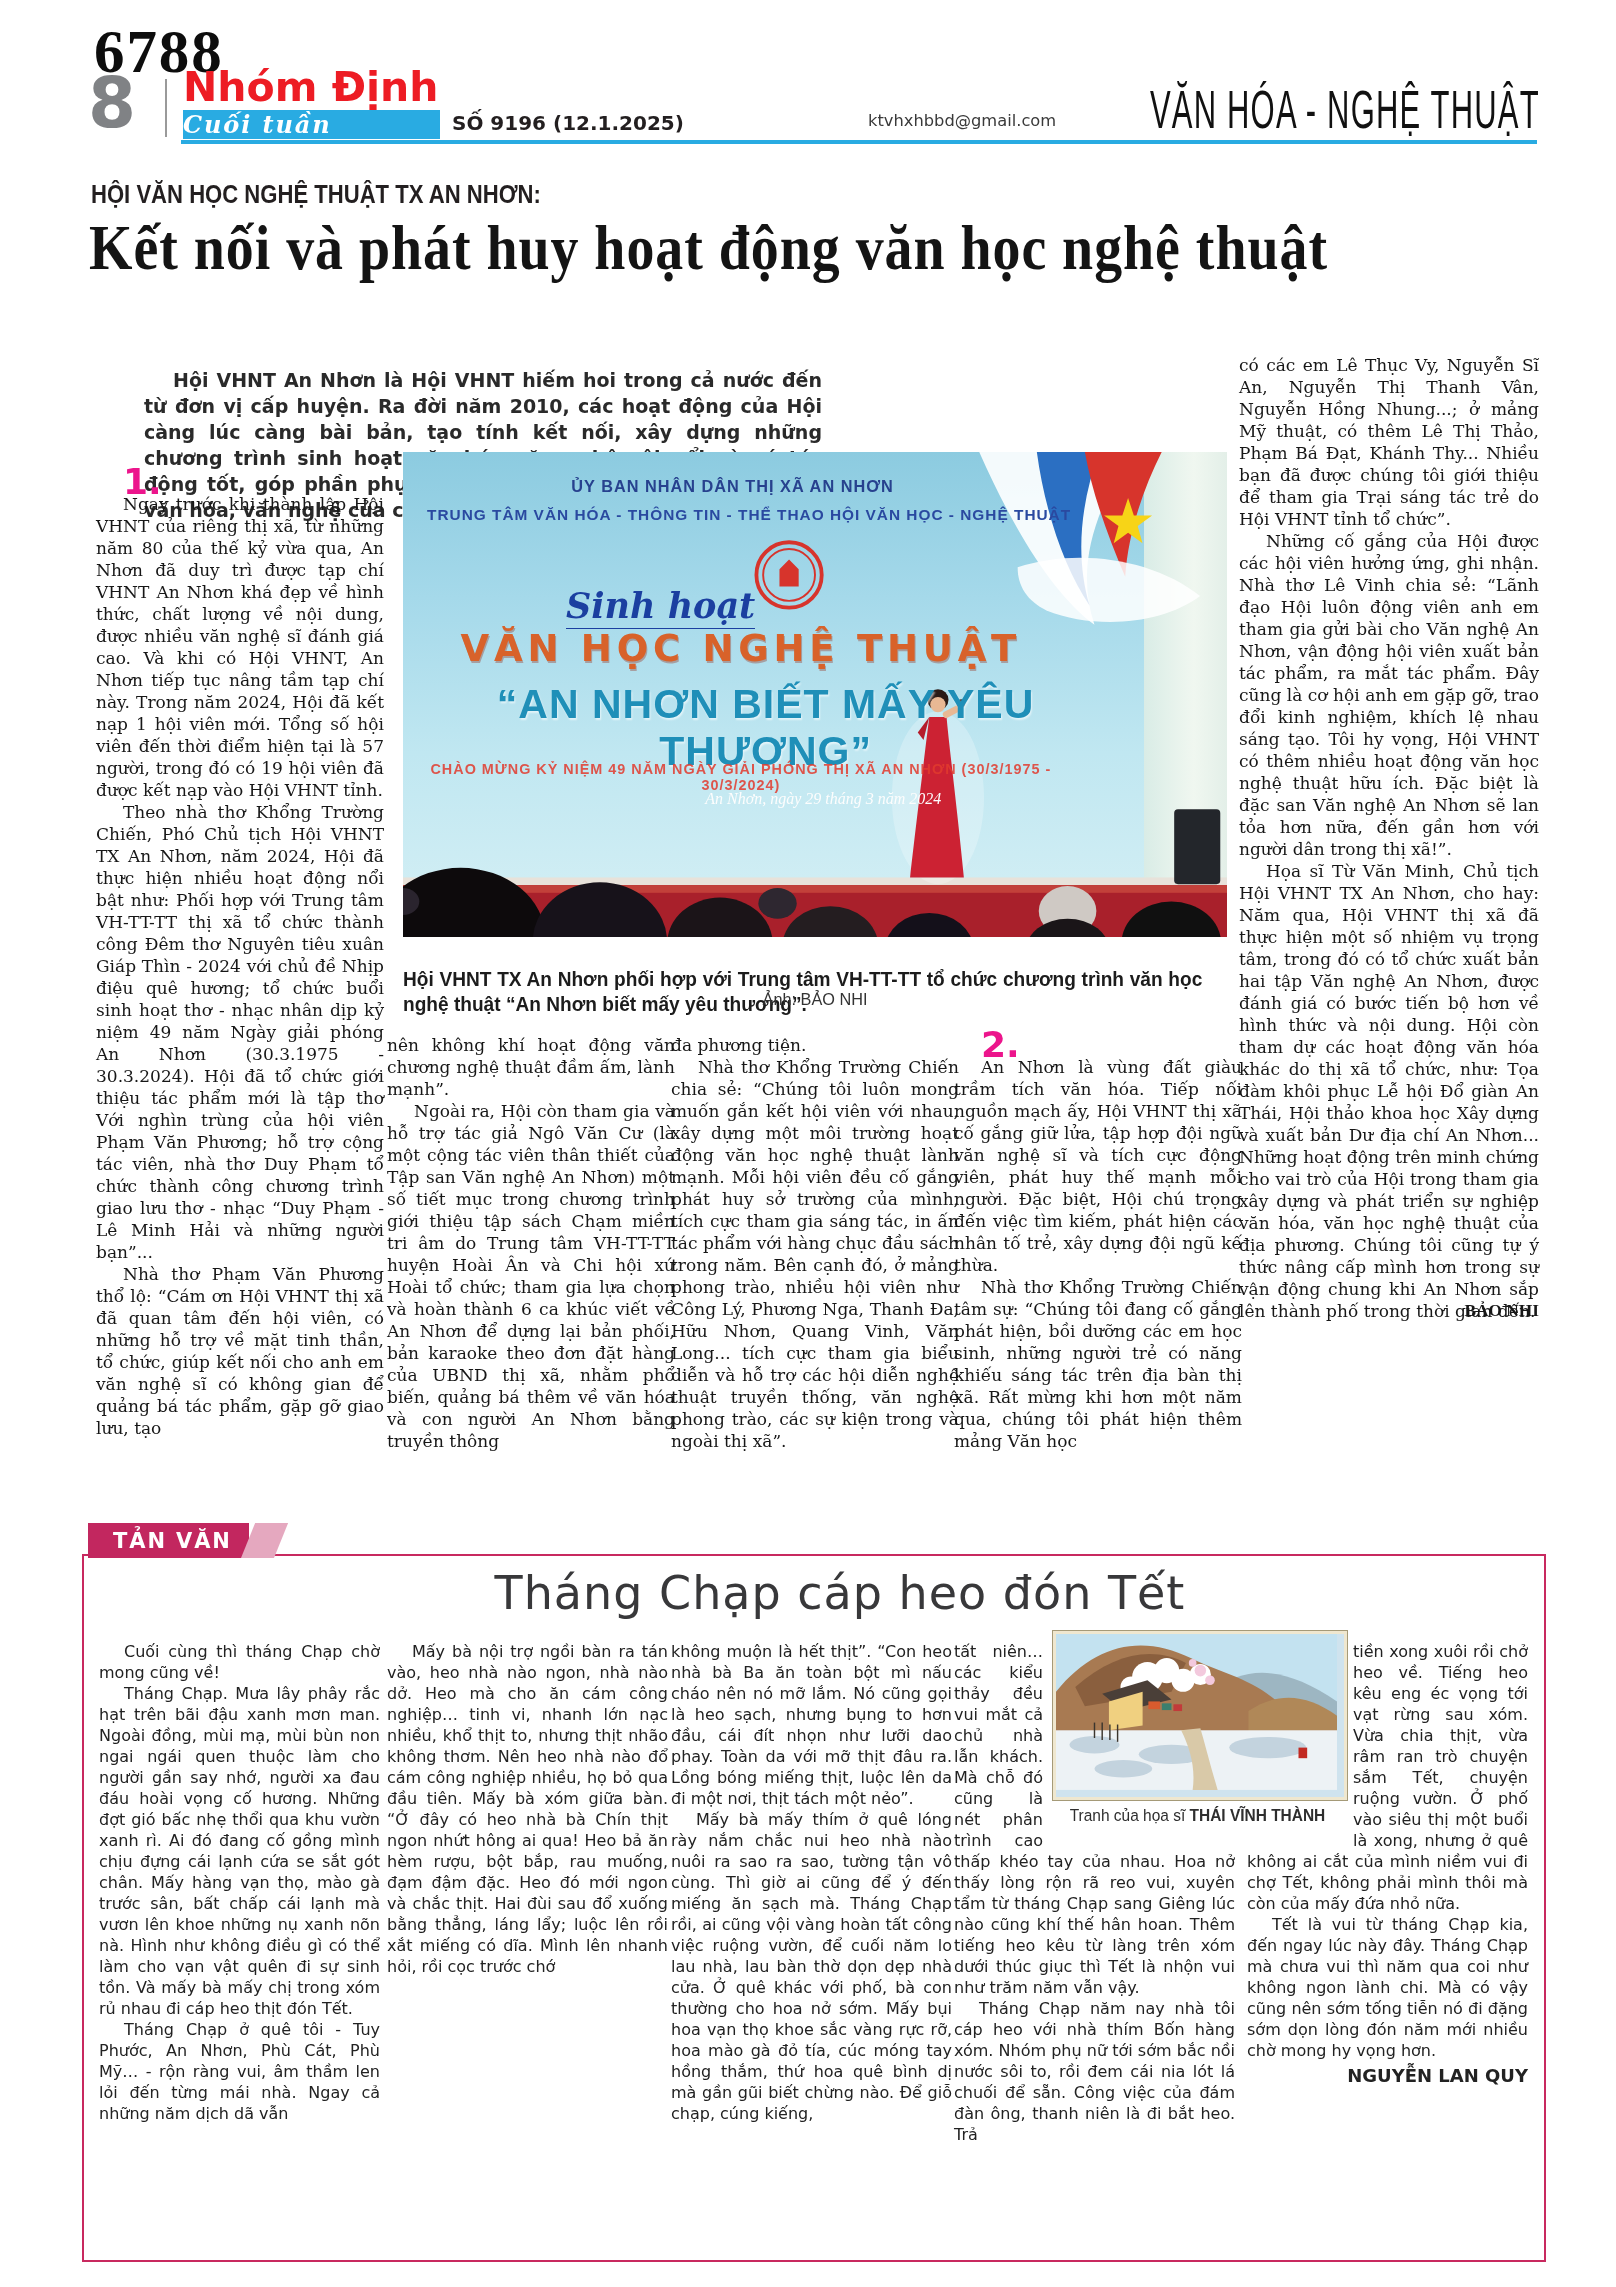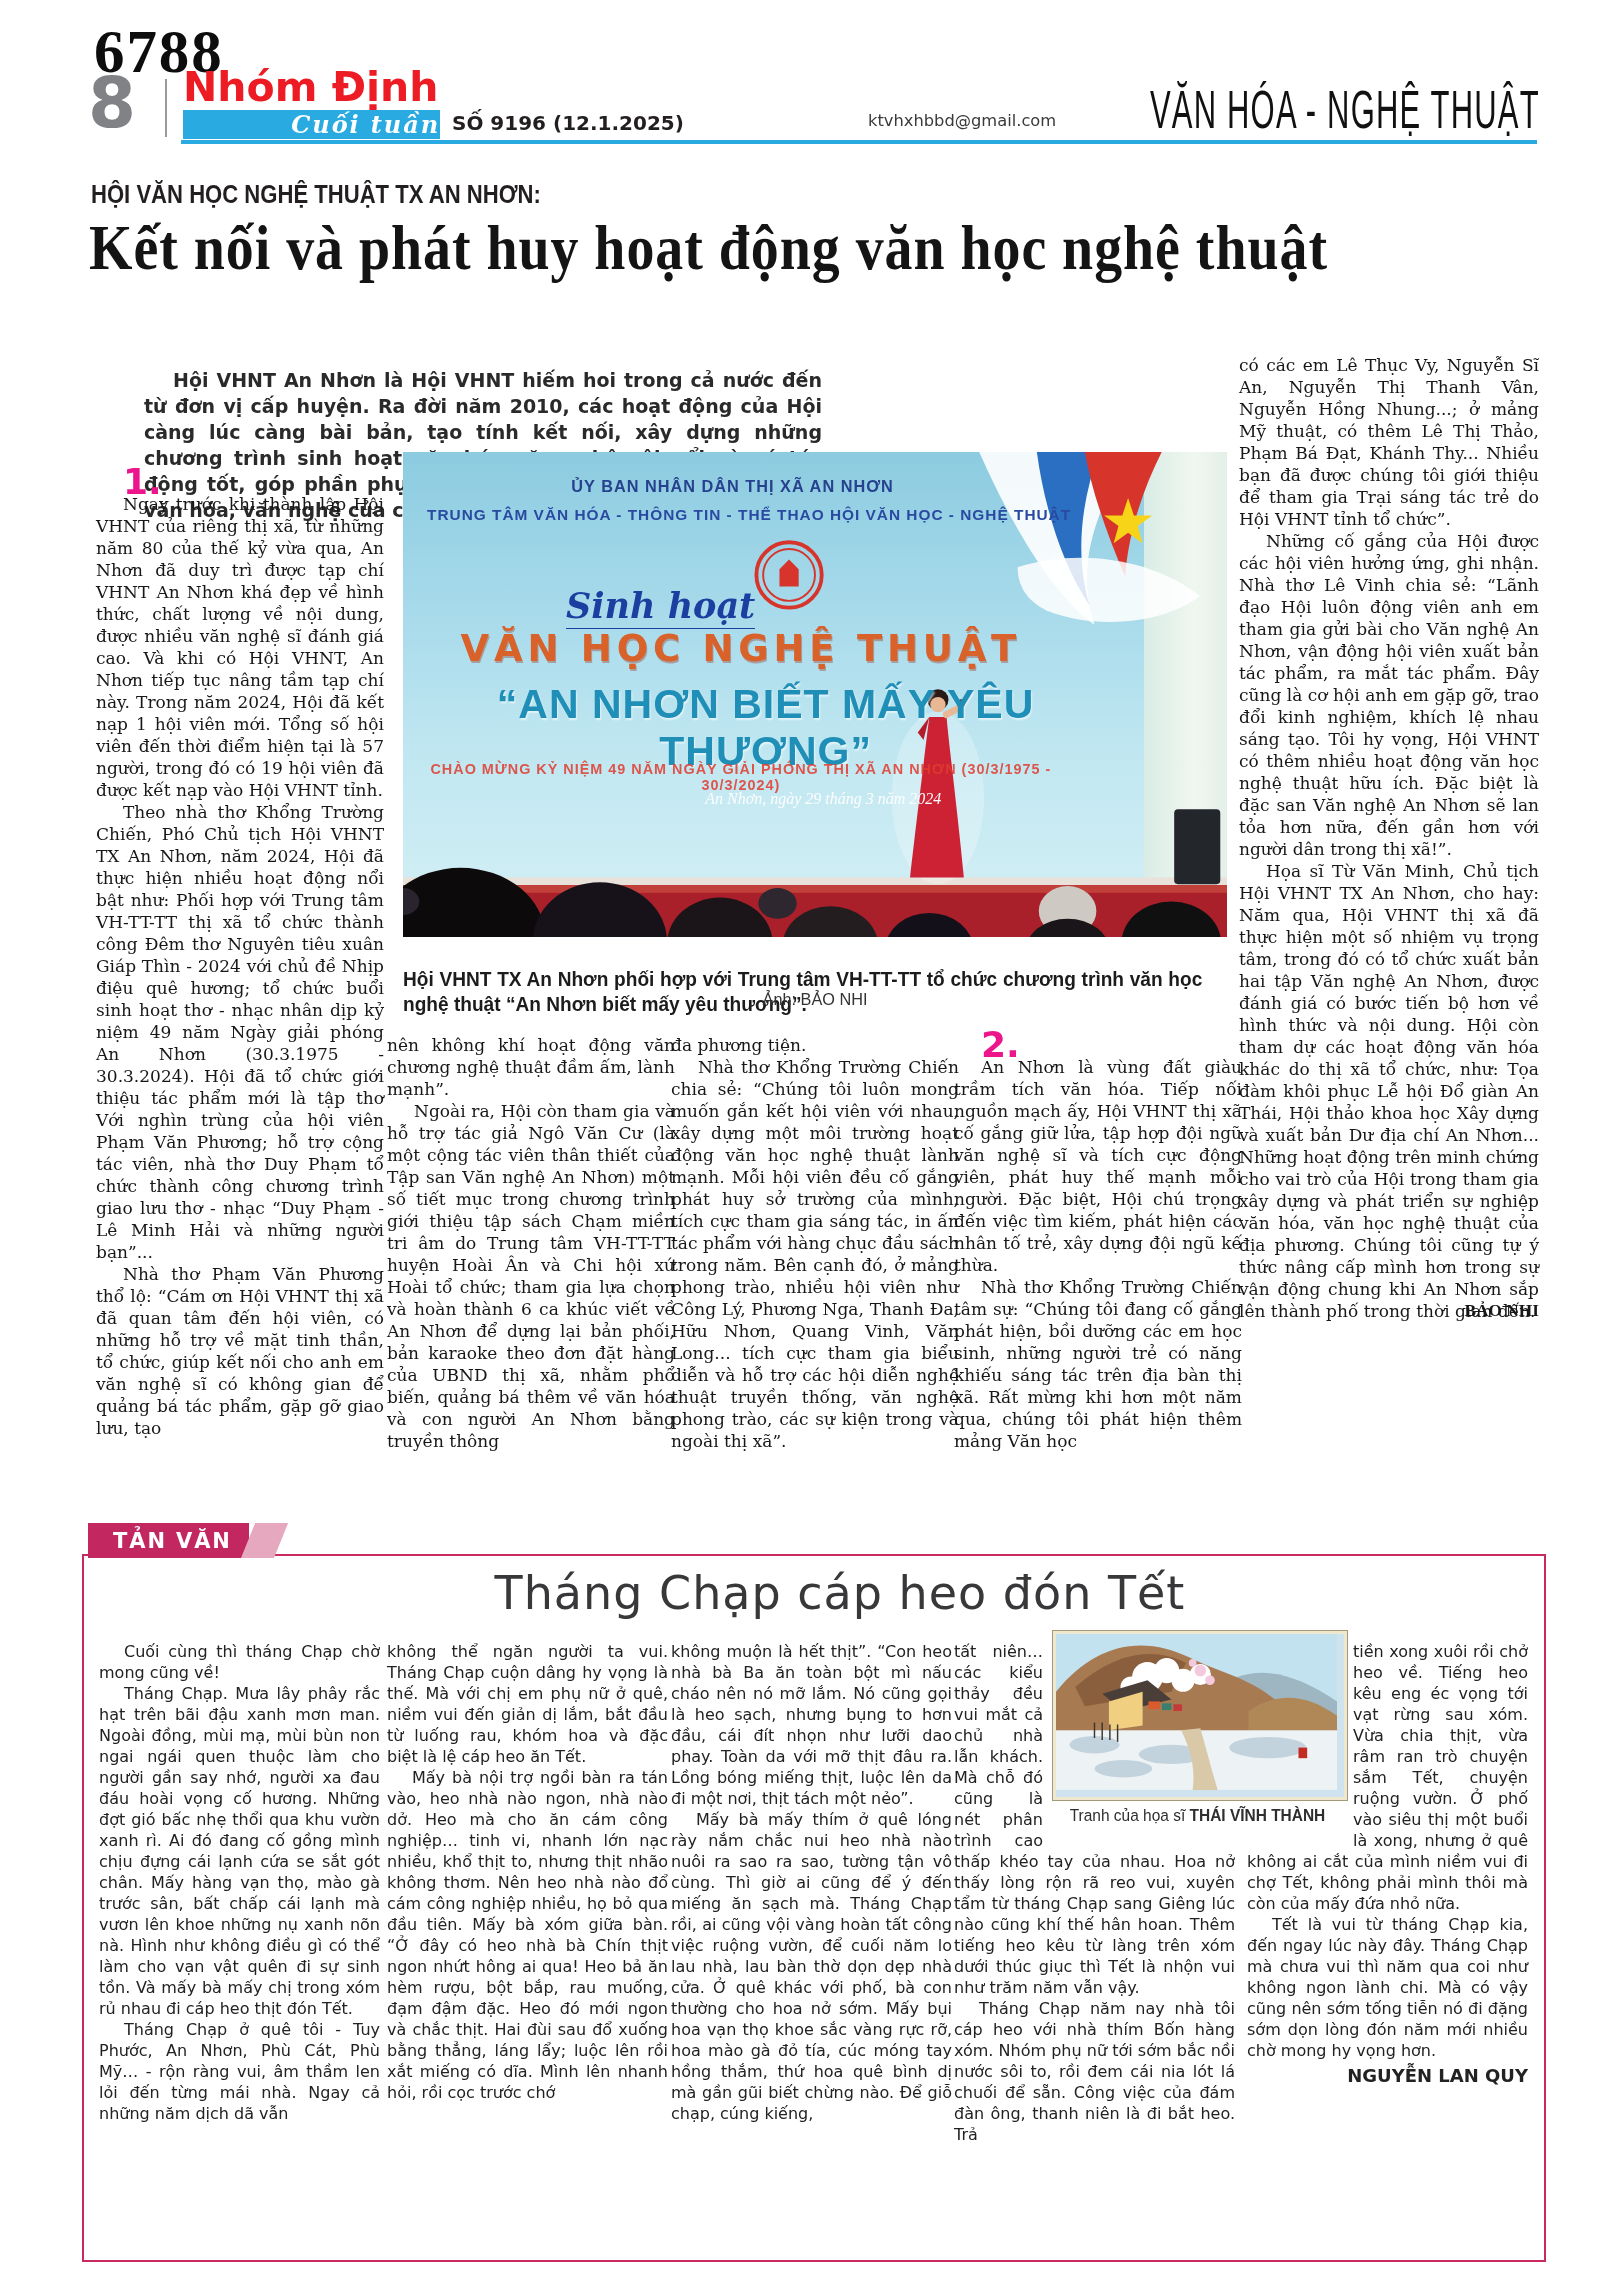--- a/index.html
+++ b/index.html
@@ -8,21 +8,21 @@
 
   
   .issue-large{position:absolute;left:94px;top:17.3px;font-family:"Liberation Serif",serif;
                font-weight:bold;font-size:61px;color:#0d0d0d;letter-spacing:1.9px;}
   .page-number{position:absolute;left:88px;top:63px;font-family:"DejaVu Sans","Liberation Sans",sans-serif;
                font-weight:bold;font-size:69px;color:#808285;}
   .head-vrule{position:absolute;left:165px;top:79px;width:1.9px;height:58px;background:#9a9a9a;}
   .masthead{position:absolute;left:183px;top:63px;font-family:"DejaVu Sans","Liberation Sans",sans-serif;
             font-weight:bold;font-size:41px;color:#ed1c24;letter-spacing:0px;}
   .masthead-sub-box{position:absolute;left:183px;top:110px;width:257px;height:29px;background:#29abe2;
-                    display:flex;align-items:center;justify-content:flex-end;}
+                    display:flex;align-items:center;justify-content:flex-start;}
   .masthead-sub{font-family:"DejaVu Serif","Liberation Serif",serif;font-style:italic;font-weight:bold;
                 font-size:24px;color:#ffffff;letter-spacing:1.9px;}
   .issue-info{position:absolute;left:452px;top:111px;font-family:"DejaVu Sans","Liberation Sans",sans-serif;
               font-size:20px;font-weight:bold;color:#231f20;}
   .head-email{position:absolute;left:868px;top:111px;font-family:"DejaVu Sans","Liberation Sans",sans-serif;
               font-size:16.3px;color:#3a3a3a;}
   .section-title{position:absolute;right:77px;top:81px;font-family:"Liberation Sans",sans-serif;
                  font-size:50px;color:#111;white-space:nowrap;transform:scale(0.62,1.08);
                  transform-origin:right center;letter-spacing:1.9px;}
   .head-rule{position:absolute;left:181px;top:140px;width:1356px;height:3.8px;background:#29abe2;}
@@ -232,23 +232,20 @@
   <div class="tanvan-title">Tháng Chạp cáp heo đón Tết</div>
 
   <div class="sans-col" style="left:99px;top:1641px;">
     <div>
         <p>Cuối cùng thì tháng Chạp chờ mong cũng về!</p>
         <p>Tháng Chạp. Mưa lây phây rắc hạt trên bãi đậu xanh mơn man. Ngoài đồng, mùi mạ, mùi bùn non ngai ngái quen thuộc làm cho người gần say nhớ, người xa đau đáu hoài vọng cố hương. Những đợt gió bấc nhẹ thổi qua khu vườn xanh rì. Ai đó đang cố gồng mình chịu đựng cái lạnh cứa se sắt gót chân. Mấy hàng vạn thọ, mào gà trước sân, bất chấp cái lạnh mà vươn lên khoe những nụ xanh nõn nà. Hình như không điều gì có thể làm cho vạn vật quên đi sự sinh tồn. Và mấy bà mấy chị trong xóm rủ nhau đi cáp heo thịt đón Tết.</p>
         <p>Tháng Chạp ở quê tôi - Tuy Phước, An Nhơn, Phù Cát, Phù Mỹ… - rộn ràng vui, âm thầm len lỏi đến từng mái nhà. Ngay cả những năm dịch dã vẫn</p>
       </div>
   </div>
   <div class="sans-col" style="left:387px;top:1641px;">
-    <div class="noindent">
-        <p>không thể ngăn người ta vui. Tháng Chạp cuộn dâng hy vọng là thế. Mà với chị em phụ nữ ở quê, niềm vui đến giản dị lắm, bắt đầu từ luống rau, khóm hoa và đặc biệt là lệ cáp heo ăn Tết.</p>
-      </div>
     <div>
         <p>Mấy bà nội trợ ngồi bàn ra tán vào, heo nhà nào ngon, nhà nào dở. Heo mà cho ăn cám công nghiệp… tinh vi, nhanh lớn nạc nhiều, khổ thịt to, nhưng thịt nhão không thơm. Nên heo nhà nào đổ cám công nghiệp nhiều, họ bỏ qua đầu tiên. Mấy bà xóm giữa bàn. “Ở đây có heo nhà bà Chín thịt ngon nhứt hông ai qua! Heo bả ăn hèm rượu, bột bắp, rau muống, đạm đậm đặc. Heo đó mới ngon và chắc thịt. Hai đùi sau đổ xuống bằng thẳng, láng lẩy; luộc lên rồi xắt miếng có dĩa. Mình lên nhanh hỏi, rồi cọc trước chớ</p>
       </div>
   </div>
   <div class="sans-col" style="left:671px;top:1641px;">
     <div class="noindent">
         <p>không muộn là hết thịt”. “Con heo nhà bà Ba ăn toàn bột mì nấu cháo nên nó mỡ lắm. Nó cũng gọi là heo sạch, nhưng bụng to hơn đầu, cái đít nhọn như lưỡi dao phay. Toàn da với mỡ thịt đâu ra. Lồng bóng miếng thịt, luộc lên da đi một nơi, thịt tách một nẻo”.</p>
       </div>
     <div>
         <p>Mấy bà mấy thím ở quê lóng rày nắm chắc nui heo nhà nào nuôi ra sao ra sao, tường tận vô cùng. Thì giờ ai cũng để ý đến miếng ăn sạch mà. Tháng Chạp rồi, ai cũng vội vàng hoàn tất công việc ruộng vườn, để cuối năm lo lau nhà, lau bàn thờ dọn dẹp nhà cửa. Ở quê khác với phố, bà con thường cho hoa nở sớm. Mấy bụi hoa vạn thọ khoe sắc vàng rực rỡ, hoa mào gà đỏ tía, cúc móng tay hồng thắm, thứ hoa quê bình dị mà gần gũi biết chừng nào. Để giỗ chạp, cúng kiếng,</p>

